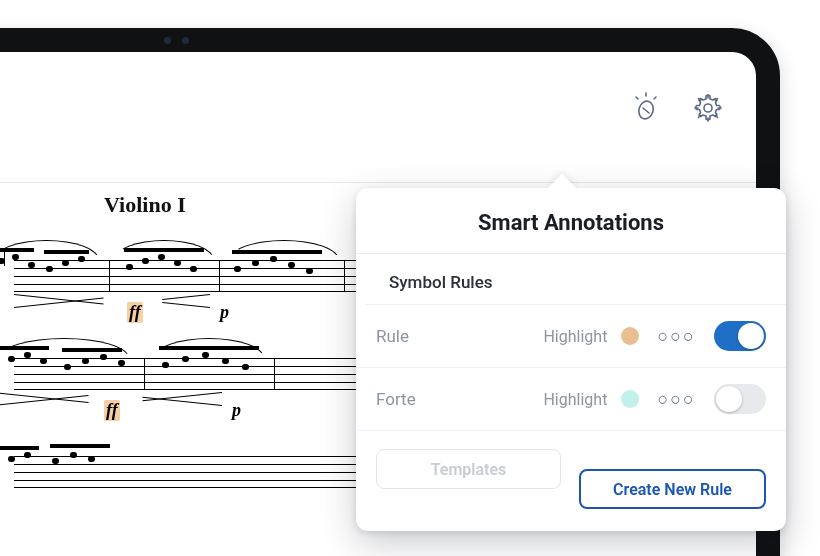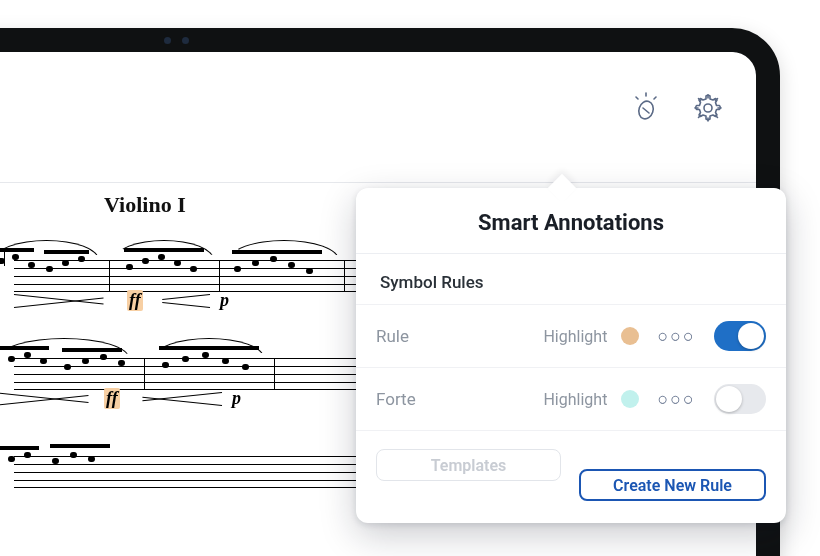--- a/index.html
+++ b/index.html
@@ -139,21 +139,21 @@
   .slur {
     position: absolute;
     border: 1.5px solid #000;
     border-color: #000 transparent transparent transparent;
     border-radius: 50% 50% 0 0 / 100% 100% 0 0;
     height: 20px;
   }
 
   .dyn {
     position: absolute;
-    top: 48px;
+    top: 60px;
     font-family: "Times New Roman", serif;
     font-style: italic;
     font-weight: 700;
     font-size: 18px;
   }
   .hl1 { background: #f7cfa3; padding: 0 2px; border-radius: 2px; }
 
   .hairpin {
     position: absolute;
     top: 52px;
@@ -197,20 +197,21 @@
     color: #1a1f27;
     padding: 22px 12px 18px;
     border-bottom: 1px solid #eceef2;
   }
   .section-head {
     font-size: 17px;
     font-weight: 500;
     color: #2a3138;
     padding: 18px 24px 12px;
     border-bottom: 1px solid #f0f1f4;
+    margin-left: 9px;
   }
   .rule-row {
     display: flex;
     align-items: center;
     padding: 16px 20px;
     gap: 14px;
     border-bottom: 1px solid #f0f1f4;
   }
   .rule-name {
     flex: 1;
@@ -251,21 +252,21 @@
   .toggle.off { background: #e7e9ed; }
   .toggle.off .knob { left: 2px; }
 
   .pop-footer {
     display: flex;
     gap: 18px;
     padding: 18px 20px 22px;
   }
   .btn {
     flex: 1;
-    height: 32px;
+    height: 40px;
     border-radius: 8px;
     font-size: 16px;
     font-weight: 600;
     display: flex;
     align-items: center;
     justify-content: center;
     cursor: pointer;
   }
   .btn-secondary {
     border: 1px solid #e2e5ea;

